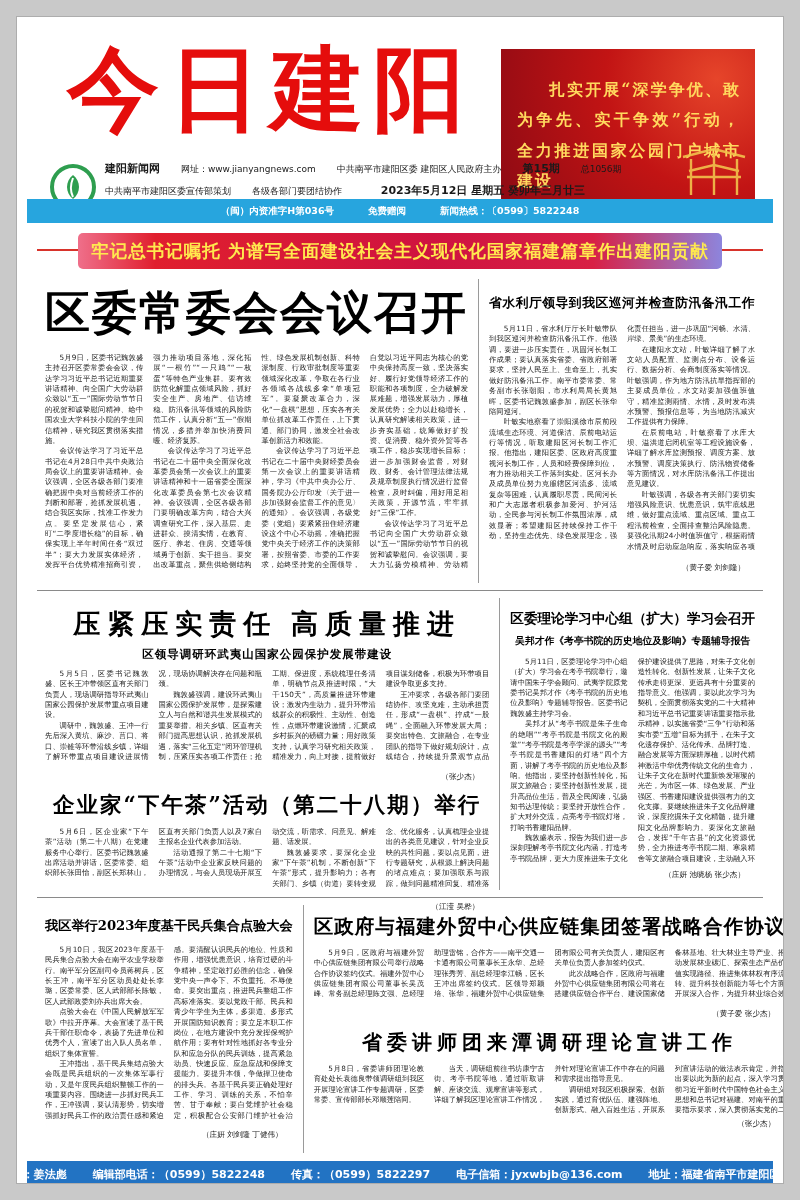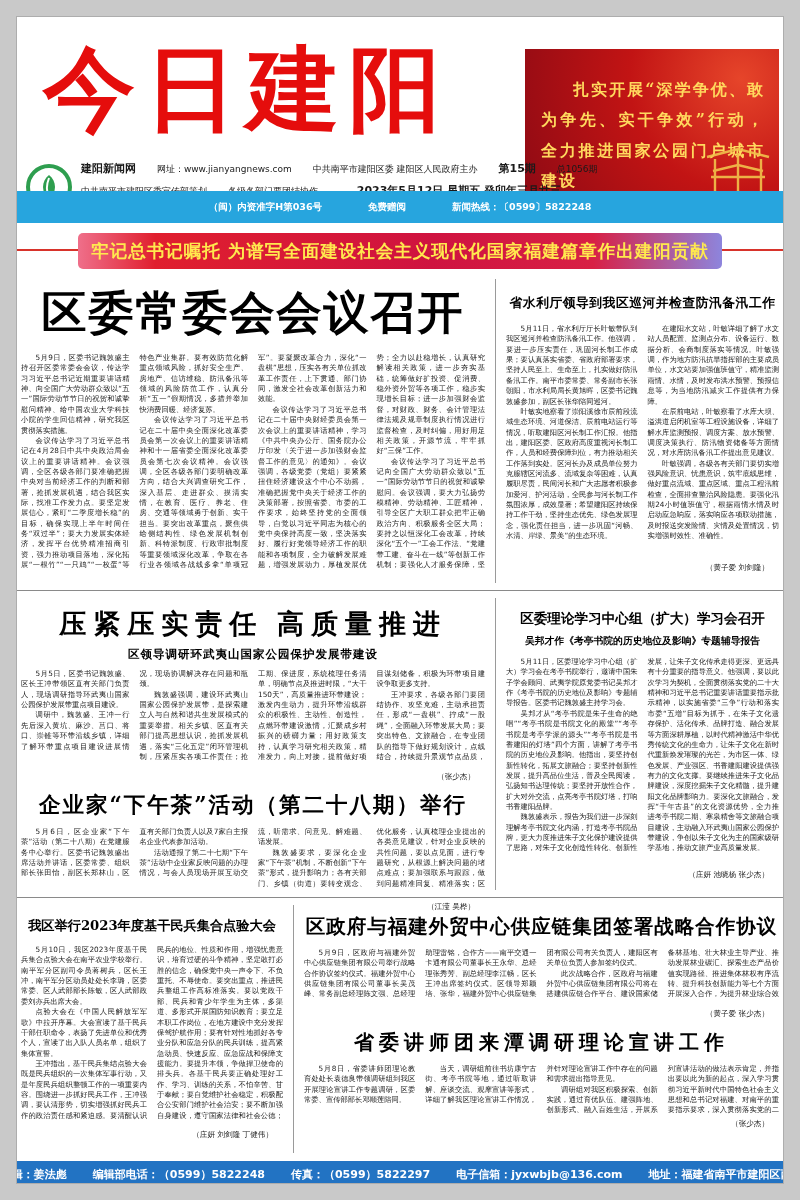--- a/index.html
+++ b/index.html
@@ -1,38 +1,38 @@
 <!DOCTYPE html>
 <html><head>
 <meta charset="utf-8">
 <style>
   html,body{margin:0;padding:0;}
   body{background:#c9c9c9;font-family:"DejaVu Sans",sans-serif;}
   .page{position:relative;width:768px;height:1168px;margin:16px auto;background:#fff;
-        border:1px solid #adadad;padding:20px 4px 0;box-sizing:border-box;overflow:hidden;}
+        border:1px solid #adadad;padding:20px 28px 0;box-sizing:border-box;overflow:hidden;}
 
   
   .masthead{position:relative;height:186px;}
   .mh-title{position:absolute;left:22px;top:2px;width:408px;text-align:center;
             font-family:"DejaVu Serif",serif;font-weight:bold;color:#e50d0c;
             font-size:92px;line-height:1.1;letter-spacing:10px;white-space:nowrap;}
   .promo{position:absolute;right:0;top:12px;width:254px;height:150px;box-sizing:border-box;
          background:radial-gradient(circle at 85% 20%, #e6452a 0%, #c21414 45%, #8e0a14 100%);
          padding:26px 14px 8px 16px;overflow:hidden;}
   .promo-text{color:#ffd95e;font-family:"DejaVu Serif",serif;font-weight:bold;
               font-size:16px;line-height:1.9;letter-spacing:2px;text-indent:2em;text-align:justify;}
   .arch{position:absolute;right:6px;bottom:4px;opacity:.9;}
   .logo{position:absolute;left:4px;top:126px;}
   .info{position:absolute;left:60px;top:124px;font-size:9px;color:#1a1a1a;white-space:nowrap;}
   .info-row{margin-bottom:7px;}
   .info-row b{font-size:11px;}
   .info-gap{display:inline-block;width:18px;}
-  .license-bar{position:absolute;left:-18px;right:-18px;bottom:0;height:32px;background:#27a5de;
+  .license-bar{position:absolute;left:-18px;right:-18px;bottom:0;height:24px;background:#27a5de;
                color:#fff;font-size:9.5px;font-weight:bold;display:flex;align-items:center;
-               justify-content:center;gap:46px;}
+               justify-content:center;gap:34px;}
 
   
   .slogan-wrap{position:relative;height:40px;margin-top:10px;}
   .slogan-wrap:before{content:"";position:absolute;left:-8px;right:-8px;top:16px;border-top:2px solid #d8332b;}
   .slogan{position:absolute;left:50%;top:0;transform:translateX(-50%);width:644px;height:36px;
           background:linear-gradient(90deg,#ef6f8a 0%,#e01f2e 12%,#cf1340 55%,#d82045 80%,#8d85dd 100%);
           border-radius:5px;display:flex;align-items:center;justify-content:center;
           color:#ffe94e;font-weight:900;font-size:17.5px;letter-spacing:1px;white-space:nowrap;}
 
   

